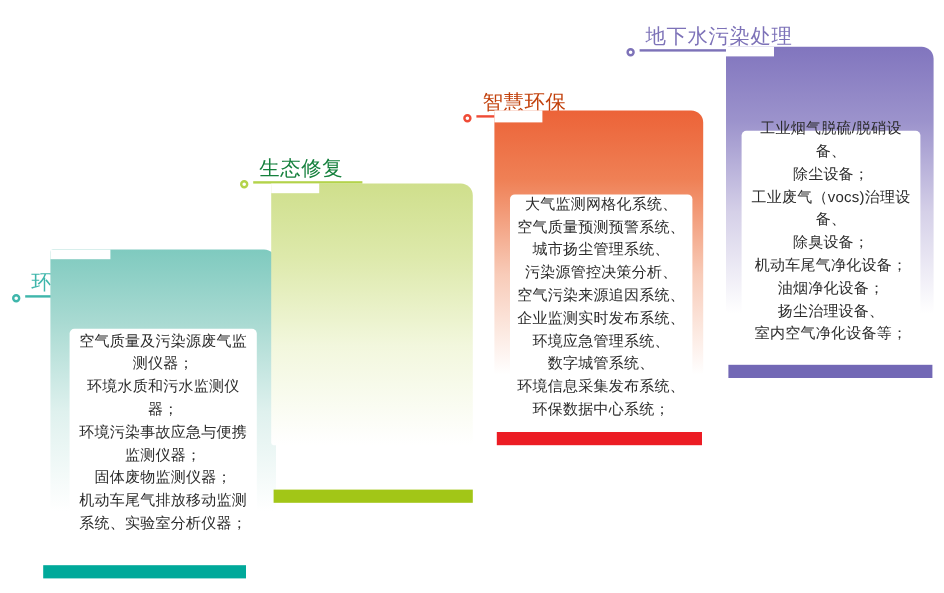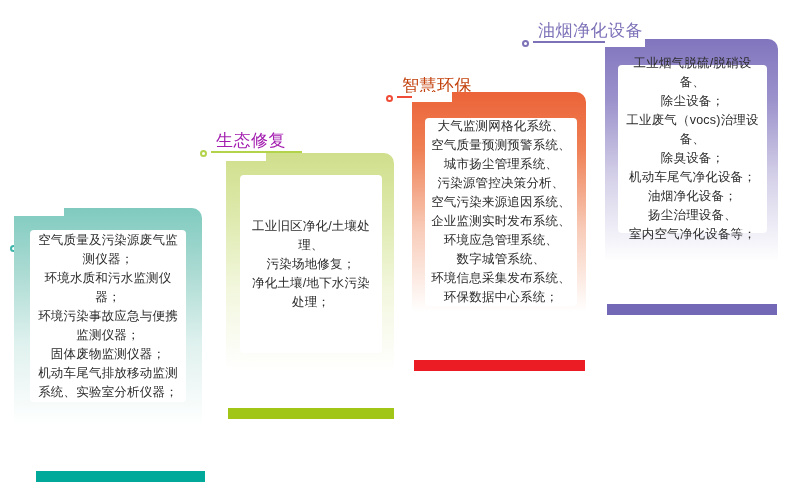--- a/index.html
+++ b/index.html
@@ -71,20 +71,21 @@
   }
 
   
   .plate {
     position: absolute;
     background: #ffffff;
     border-radius: 4px;
     box-sizing: border-box;
     display: flex;
     align-items: center;
+    margin-top: 44px;
   }
   .plate-text {
     display: block;
     width: 100%;
     text-align: center;
     color: #2b2b2b;
     font-size: 12.5px;
     line-height: 19px;
     padding: 0 6px;
     box-sizing: border-box;
@@ -104,21 +105,21 @@
 <div id="stage">
 
   <div class="column" style="left:10px; top:184px;">
 
     <div class="heading" style="color:#3fb6ab;">
       <span class="heading-text" style="color:#3fb6ab;margin-top:40px;">环境监测</span>
       <span class="heading-rule" style="width:91px;"></span>
       <span class="heading-dot"></span>
     </div>
 
-    <div class="card" style="left:4px; top:24px; width:188px; height:218px;
+    <div class="card" style="left:32px; top:24px; width:188px; height:218px;
                 background:linear-gradient(to bottom,#7fcabf 0%,#a9dad2 28%,#dff1ee 62%,#ffffff 100%);">
       <div class="card-notch" style="width:50px; height:8px;"></div>
 
       <div class="plate" style="left:16px; top:22px; width:156px; height:172px;">
         <span class="plate-text">空气质量及污染源废气监
 测仪器；
 环境水质和污水监测仪器；
 环境污染事故应急与便携
 监测仪器；
 固体废物监测仪器；
@@ -126,34 +127,29 @@
 系统、实验室分析仪器；</span>
       </div>
     </div>
 
     <div class="footbar" style="left:26px; top:287px; width:169px; background:#00a99a;"></div>
   </div>
 
   <div class="column" style="left:200px; top:129px;">
 
     <div class="heading" style="color:#b3d34a;">
-      <span class="heading-text" style="color:#a21caf;">生态修复</span>
+      <span class="heading-text" style="color:#15803d;">生态修复</span>
       <span class="heading-rule" style="width:91px;"></span>
       <span class="heading-dot"></span>
     </div>
 
     <div class="card" style="left:26px; top:24px; width:168px; height:218px;
                 background:linear-gradient(to bottom,#cfdf8c 0%,#dde9ab 28%,#f2f7dd 62%,#ffffff 100%);">
       <div class="card-notch" style="width:40px; height:8px;"></div>
 
-      <div class="plate" style="left:14px; top:22px; width:142px; height:178px;">
-        <span class="plate-text">工业旧区净化/土壤处理、
-污染场地修复；
-净化土壤/地下水污染处理；</span>
-      </div>
     </div>
 
     <div class="footbar" style="left:28px; top:279px; width:166px; background:#a2c617;"></div>
   </div>
 
   <div class="column" style="left:386px; top:74px;">
 
     <div class="heading" style="color:#ef4b36;">
       <span class="heading-text" style="color:#c2410c;">智慧环保</span>
       <span class="heading-rule" style="width:91px;"></span>
@@ -177,21 +173,21 @@
 环保数据中心系统；</span>
       </div>
     </div>
 
     <div class="footbar" style="left:28px; top:286px; width:171px; background:#ec1c24;"></div>
   </div>
 
   <div class="column" style="left:522px; top:19px;">
 
     <div class="heading" style="color:#7d72b8;">
-      <span class="heading-text" style="color:#7d72b8;">油烟净化设备</span>
+      <span class="heading-text" style="color:#7d72b8;">地下水污染处理</span>
       <span class="heading-rule" style="width:128px;"></span>
       <span class="heading-dot"></span>
     </div>
 
     <div class="card" style="left:83px; top:20px; width:173px; height:222px;
                 background:linear-gradient(to bottom,#8175be 0%,#9c93cc 28%,#d5d0e8 62%,#ffffff 100%);">
       <div class="card-notch" style="width:40px; height:8px;"></div>
 
       <div class="plate" style="left:13px; top:26px; width:149px; height:168px;">
         <span class="plate-text">工业烟气脱硫/脱硝设备、

